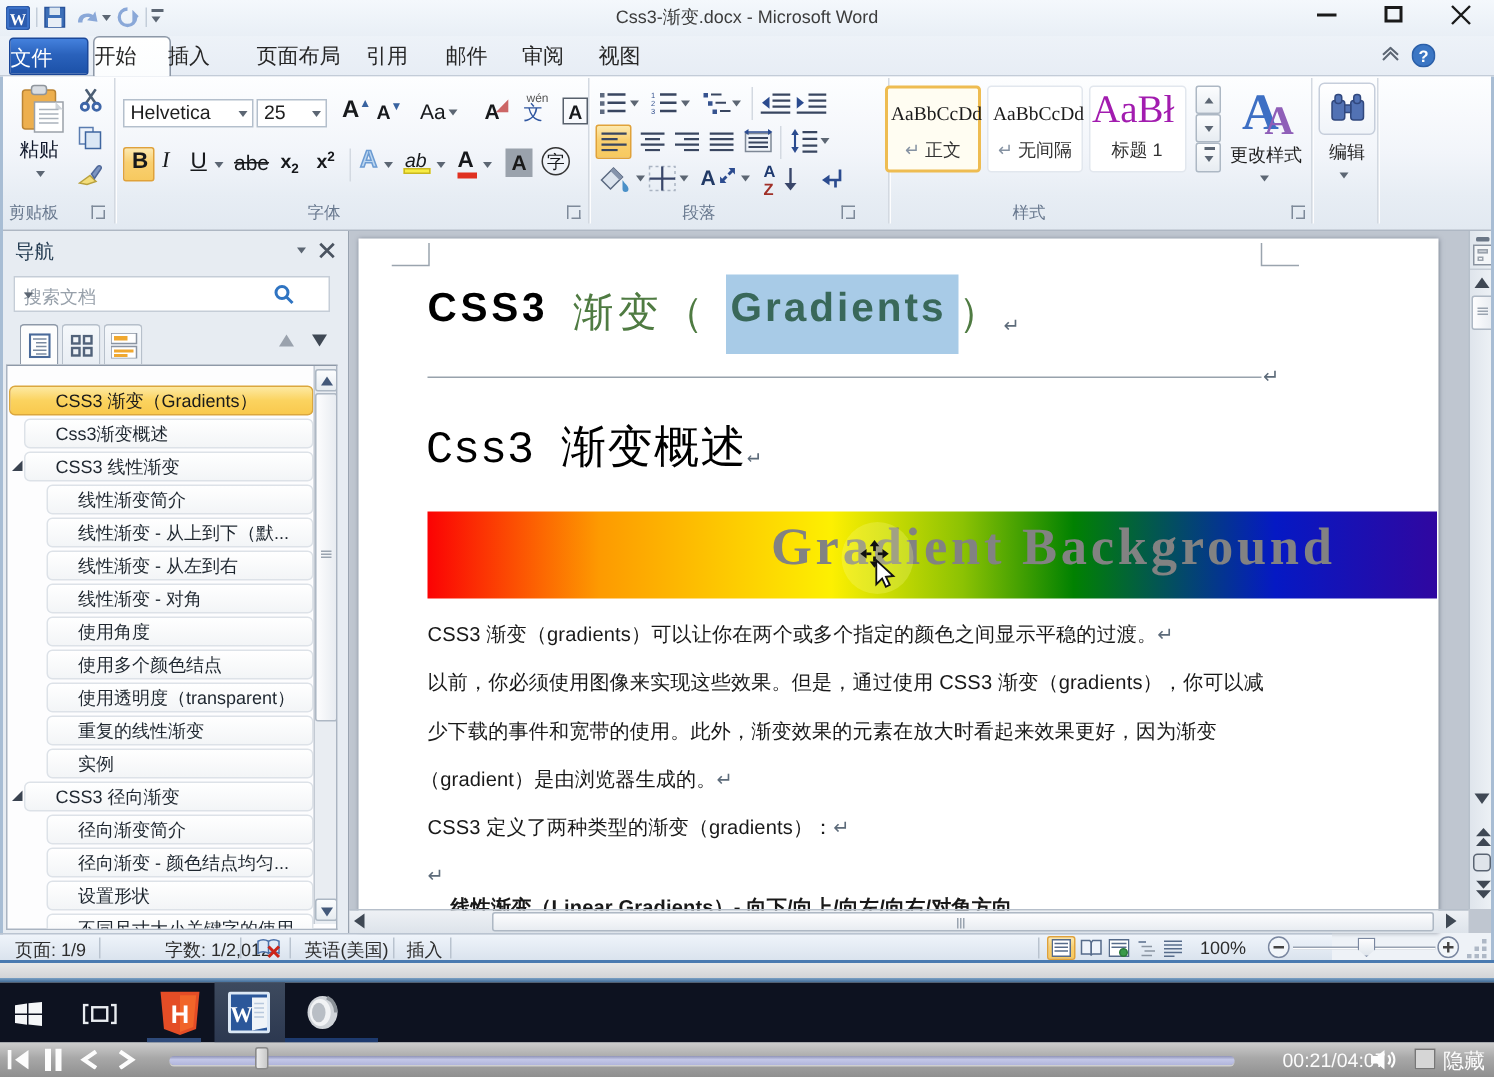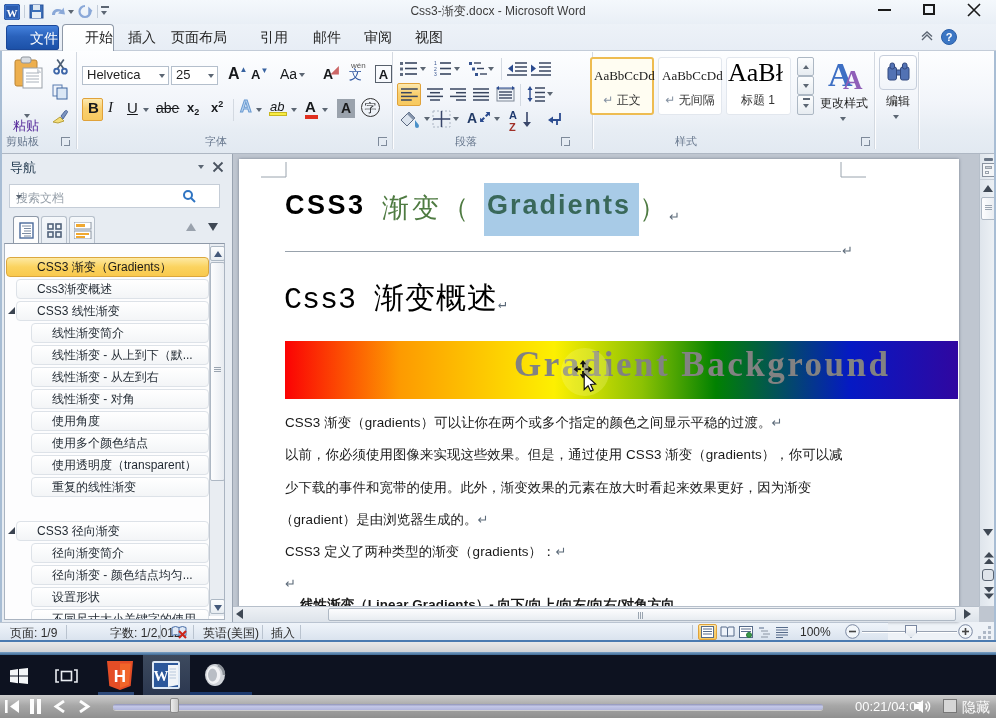--- a/index.html
+++ b/index.html
@@ -3,21 +3,21 @@
 <style>
 *{margin:0;padding:0;box-sizing:border-box;}
 html,body{width:996px;height:718px;overflow:hidden;}
 body{font-family:"Liberation Sans",sans-serif;position:relative;background:#eef2f7;}
 .abs{position:absolute;}
 
 #titlebar{left:0;top:0;width:996px;height:24px;background:linear-gradient(#f4f8fc,#e9eff6);}
 #title{left:0;top:3px;width:996px;text-align:center;font-size:12px;color:#3c3c3c;}
 #tabrow{left:0;top:24px;width:996px;height:27px;background:linear-gradient(#edf2f8,#e7edf5);}
 #tabrow .line{left:0;top:26px;width:996px;height:1px;background:#c3ccd8;}
-.tab{top:25px;height:25px;line-height:25px;font-size:14px;color:#262626;text-align:right;}
+.tab{top:25px;height:25px;line-height:25px;font-size:14px;color:#262626;text-align:left;}
 #tab-file{left:6px;top:25px;width:53px;height:25px;background:linear-gradient(#4481dd,#2a62bc 45%,#1c51a8);color:#fff;border-radius:3px 3px 2px 2px;border:1px solid #1b4798;}
 #tab-home{left:62px;top:24px;width:52px;height:27px;background:linear-gradient(#ffffff,#fbfdfe);border:1px solid #8e99a8;border-bottom:none;border-radius:4px 4px 0 0;}
 #ribbon{left:0;top:51px;width:996px;height:103px;background:linear-gradient(#fdfeff,#f2f5fa 50%,#e7edf4 78%,#e2e9f1);border-bottom:1px solid #aeb7c3;}
 .gdiv{top:52px;width:1px;height:97px;background:#d3d9e1;box-shadow:1px 0 0 #fdfdfe;position:absolute;}
 .glabel{top:134px;height:14px;font-size:11px;color:#68788e;text-align:left;position:absolute;}
 .launch{top:137px;width:9px;height:9px;border-left:1.4px solid #7e8a9a;border-top:1.4px solid #7e8a9a;position:absolute;}
 .launch:after{content:"";position:absolute;left:2px;top:2px;width:5px;height:5px;border-right:1.6px solid #7e8a9a;border-bottom:1.6px solid #7e8a9a;}
 .orange{background:linear-gradient(#fce9b0,#f9d071 45%,#f7c95f);border:1px solid #e0a23a !important;border-radius:2px;}
 .combo{position:absolute;background:#fff;border:1px solid #b4bfcc;font-size:13px;color:#1e1e1e;line-height:16px;padding-left:4px;}
 .combo .da{position:absolute;right:2px;top:6px;}
@@ -113,21 +113,21 @@
 <rect x="8" y="1" width="10" height="6" rx="2" fill="#d9dde2" stroke="#8f959c"></rect>
 <rect x="10" y="12" width="19" height="20" fill="#fff" stroke="#9aa1a9"></rect>
 <path d="M24 12 l5 5 -5 0z" fill="#cfd4da"></path>
 <g stroke="#aab2bb">
       <line x1="13" y1="17" x2="26" y2="17"></line>
       <line x1="13" y1="20" x2="26" y2="20"></line>
       <line x1="13" y1="23" x2="26" y2="23"></line>
       <line x1="13" y1="26" x2="26" y2="26"></line>
     </g>
   </svg>
-<div class="abs" style="left:13px;top:91px;width:30px;font-size:13px;color:#4c1d95;margin-top:26px;">粘贴</div>
+<div class="abs" style="left:13px;top:91px;width:30px;font-size:13px;color:#0f172a;">粘贴</div>
 <div class="abs da" style="left:24px;top:114px;"></div>
 <svg class="abs" style="left:53px;top:59px;" width="15" height="16">
     <path d="M4.2 0.5 L10.8 10 M10.8 0.5 L4.2 10" stroke="#4d5f75" stroke-width="1.7"></path>
     <circle cx="3.6" cy="12.2" r="2.4" fill="none" stroke="#3e66a8" stroke-width="1.9"></circle>
     <circle cx="11.4" cy="12.2" r="2.4" fill="none" stroke="#3e66a8" stroke-width="1.9"></circle>
   </svg>
 <svg class="abs" style="left:52px;top:84px;" width="16" height="16">
     <rect x="1" y="1" width="9" height="11" fill="#eef3fb" stroke="#5a7cb0"></rect>
     <rect x="5" y="4" width="10" height="11" fill="#dbe7f5" stroke="#3f66a0"></rect>
   </svg>
@@ -315,21 +315,21 @@
 <div class="abs launch" style="left:561px;"></div>
 <div class="abs gdiv" style="left:592px;"></div>
 
 <div class="abs" style="left:590px;top:57px;width:64px;height:58px;background:#fffdf2;border:2px solid #eebc51;border-radius:3px;"></div>
 <div class="abs" style="left:594px;top:68px;width:56px;font-size:13px;color:#1a1a1a;text-align:center;font-family:'Liberation Serif',serif;">AaBbCcDd</div>
 <div class="abs" style="left:594px;top:92px;width:56px;font-size:12px;color:#333;text-align:center;"><span style="color:#8592a2;">↵</span> 正文</div>
 <div class="abs" style="left:658px;top:57px;width:64px;height:58px;background:#fff;border:1px solid #e2e7ee;border-radius:3px;"></div>
 <div class="abs" style="left:662px;top:68px;width:56px;font-size:13px;color:#1a1a1a;text-align:center;font-family:'Liberation Serif',serif;">AaBbCcDd</div>
 <div class="abs" style="left:662px;top:92px;width:56px;font-size:12px;color:#333;text-align:center;"><span style="color:#8592a2;">↵</span> 无间隔</div>
 <div class="abs" style="left:726px;top:57px;width:65px;height:58px;background:#fff;border:1px solid #e2e7ee;border-radius:3px;overflow:hidden;"></div>
-<div class="abs" style="left:728px;top:58px;width:63px;font-size:26px;color:#000000;font-family:'Liberation Serif',serif;white-space:nowrap;">AaBł</div>
+<div class="abs" style="left:728px;top:58px;width:63px;font-size:26px;color:#a21caf;font-family:'Liberation Serif',serif;white-space:nowrap;">AaBł</div>
 <div class="abs" style="left:728px;top:92px;width:60px;font-size:12px;color:#333;text-align:center;">标题 1</div>
 <div class="abs sbtn" style="left:797px;top:57px;width:17px;height:19px;">
     <span class="da" style="position:absolute;left:5px;top:7px;transform:rotate(180deg);"></span>
   </div>
 <div class="abs sbtn" style="left:797px;top:76px;width:17px;height:19px;">
     <span class="da" style="position:absolute;left:5px;top:7px;"></span>
   </div>
 <div class="abs sbtn" style="left:797px;top:95px;width:17px;height:20px;">
     <span style="position:absolute;left:5px;top:2px;width:7px;height:1.5px;background:#5c6673;"></span>
     <span class="da" style="position:absolute;left:5px;top:8px;"></span>
@@ -411,20 +411,21 @@
 <div class="titem" style="left:11px;top:57px;width:193px;padding-left:20px;">CSS3 线性渐变</div>
 <div class="tri" style="left:3px;top:63px;"></div>
 <div class="titem" style="left:26px;top:79px;width:178px;padding-left:20px;">线性渐变简介</div>
 <div class="titem" style="left:26px;top:101px;width:178px;padding-left:20px;">线性渐变 - 从上到下（默...</div>
 <div class="titem" style="left:26px;top:123px;width:178px;padding-left:20px;">线性渐变 - 从左到右</div>
 <div class="titem" style="left:26px;top:145px;width:178px;padding-left:20px;">线性渐变 - 对角</div>
 <div class="titem" style="left:26px;top:167px;width:178px;padding-left:20px;">使用角度</div>
 <div class="titem" style="left:26px;top:189px;width:178px;padding-left:20px;">使用多个颜色结点</div>
 <div class="titem" style="left:26px;top:211px;width:178px;padding-left:20px;">使用透明度（transparent）</div>
 <div class="titem" style="left:26px;top:233px;width:178px;padding-left:20px;">重复的线性渐变</div>
+<div class="titem" style="left:26px;top:255px;width:178px;padding-left:20px;">实例</div>
 <div class="titem" style="left:11px;top:277px;width:193px;padding-left:20px;">CSS3 径向渐变</div>
 <div class="tri" style="left:3px;top:283px;"></div>
 <div class="titem" style="left:26px;top:299px;width:178px;padding-left:20px;">径向渐变简介</div>
 <div class="titem" style="left:26px;top:321px;width:178px;padding-left:20px;">径向渐变 - 颜色结点均匀...</div>
 <div class="titem" style="left:26px;top:343px;width:178px;padding-left:20px;">设置形状</div>
 <div class="titem" style="left:26px;top:365px;width:178px;padding-left:20px;">不同尺寸大小关键字的使用</div>
 <div class="abs" style="left:204px;top:0;width:17px;height:372px;background:#e9edf2;border-left:1px solid #c3cad3;"></div>
 <div class="abs sbtn" style="left:205px;top:2px;width:15px;height:15px;">
         <span style="position:absolute;left:3px;top:4px;width:0;height:0;border-left:4.5px solid transparent;border-right:4.5px solid transparent;border-bottom:6px solid #44597a;"></span>
       </div>

